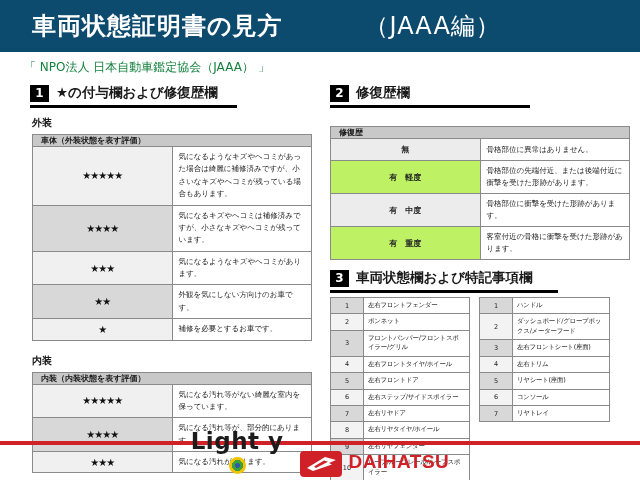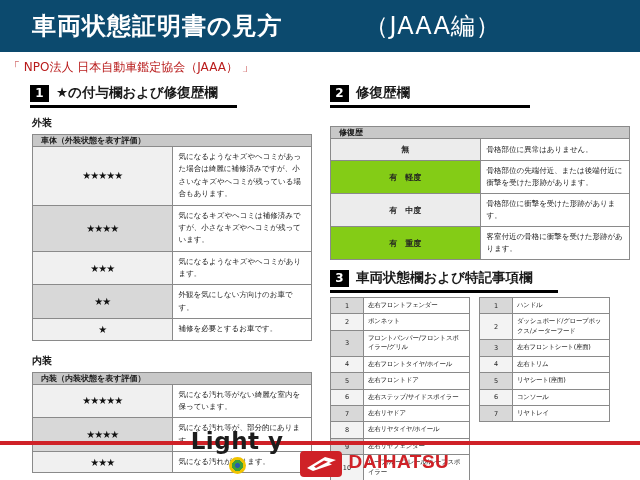--- a/index.html
+++ b/index.html
@@ -10,21 +10,21 @@
   }
   
   .titlebar{
     position:absolute;top:0;left:0;width:640px;height:52px;
     background:#0c4a6e;color:#ffffff;display:flex;align-items:center;
     padding-left:32px;box-sizing:border-box;
   }
   .titlebar .main{font-size:24px;font-weight:bold;letter-spacing:1px;}
   .titlebar .edition{font-size:24px;font-weight:normal;margin-left:82px;letter-spacing:1px;}
   
-  .subtitle{position:absolute;top:59px;left:8px;font-size:12px;color:#b91c1c;}
+  .subtitle{position:absolute;top:59px;left:24px;font-size:12px;color:#15803d;}
   
   .sec-header{
     display:flex;align-items:center;gap:7px;
     border-bottom:3px solid #000;padding-bottom:3px;box-sizing:border-box;
   }
   .sec-num{
     background:#000;color:#fff;width:19px;height:17px;flex:0 0 19px;
     display:flex;align-items:center;justify-content:center;
     font-size:12px;font-weight:bold;
   }
@@ -52,21 +52,21 @@
   .rating-table .desc{font-size:7.5px;line-height:1.65;padding:4px 6px;color:#222;}
   .rating-table .r-odd .stars{background:#f0f0f0;}
   .rating-table .r-even .stars{background:#d8d8d8;}
   
   .repair-table{width:300px;table-layout:fixed;margin-top:18px;}
   .repair-table .grade{
     width:56px;text-align:center;font-size:8px;font-weight:bold;padding:5px 2px;color:#222;
   }
   .repair-table .desc{font-size:7.5px;line-height:1.6;padding:4px 6px;color:#222;}
   .repair-table .r-odd .grade{background:#ececec;}
-  .repair-table .r-even .grade{background:#84cc16;}
+  .repair-table .r-even .grade{background:#bef264;}
   
   .parts-wrap{display:flex;gap:9px;margin-top:4px;align-items:flex-start;}
   .parts-table{table-layout:fixed;}
   .parts-table.exterior{width:140px;}
   .parts-table.interior{width:131px;}
   .parts-table .num{
     width:30px;text-align:center;font-size:6.5px;padding:3px 1px;color:#222;
   }
   .parts-table .name{
     font-size:6.5px;line-height:1.45;padding:3px 4px;color:#222;letter-spacing:-0.3px;

